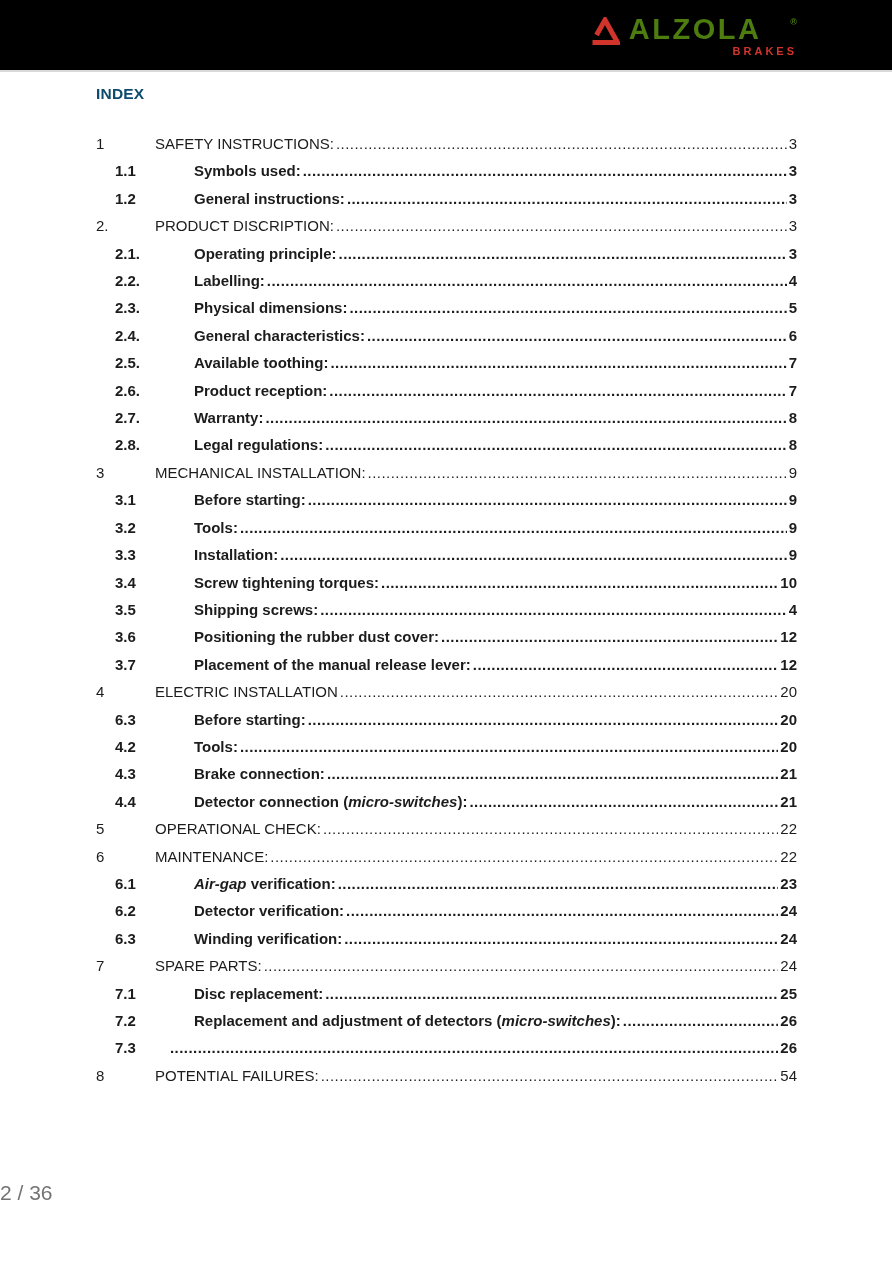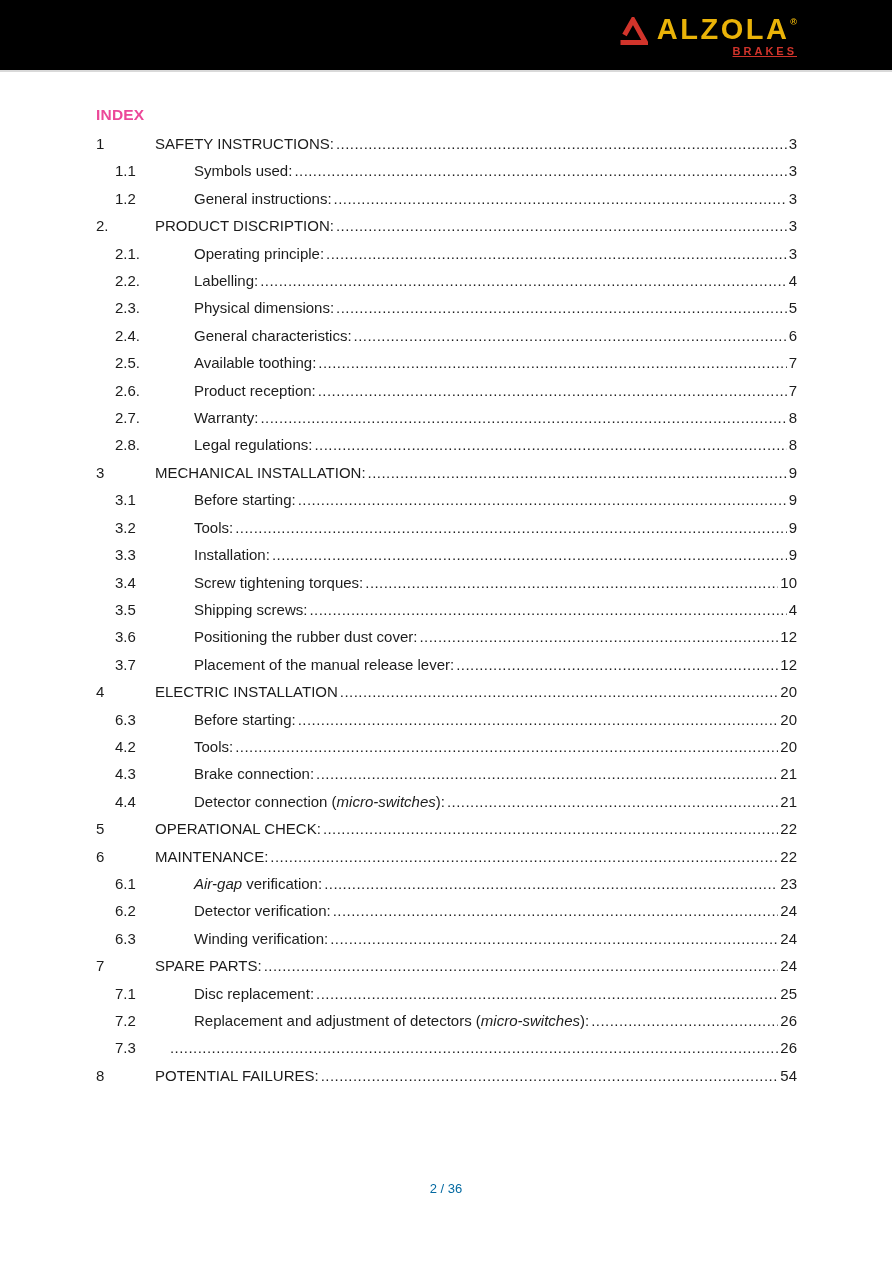--- a/index.html
+++ b/index.html
@@ -28,91 +28,90 @@
     display: flex;
     align-items: center;
   }
   .logo-triangle {
     width: 30px; height: 29px;
     margin: 0 9px 10px 0;
   }
   .brand-text { display: flex; flex-direction: column; align-items: flex-end; }
   .brand-row {
     display: flex; align-items: flex-start;
-    color: #eab308;
+    color: #4d7c0f;
     font-weight: bold;
     font-size: 29px;
     line-height: 27px;
     letter-spacing: 2.5px;
     white-space: nowrap;
+    gap: 28px;
   }
   .reg {
     font-size: 9px;
     line-height: 10px;
     letter-spacing: 0;
     margin-left: 1px;
     margin-top: 1px;
   }
   .brand-sub {
     font-size: 11px;
     font-weight: bold;
     letter-spacing: 3px;
     line-height: 12px;
     margin-top: 2px;
     white-space: nowrap;
-    text-decoration: underline;
   }
 
   
   .index-title {
     position: absolute;
-    left: 96px; top: 106px;
+    left: 96px; top: 85px;
     font-size: 15.5px;
     font-weight: bold;
-    color: #ec4899;
+    color: #0c4a6e;
     letter-spacing: 0.2px;
   }
 
   
   .toc {
     position: absolute;
     left: 96px; top: 134px;
     right: 95px;
   }
   .toc-row {
     display: flex;
     align-items: baseline;
     height: 27.42px;
     font-size: 15px;
     line-height: 19px;
     color: #1c1c1c;
   }
   .toc-num { flex: 0 0 auto; white-space: nowrap; }
   .lvl1 .toc-num { width: 33px; }
-  .lvl2 { padding-left: 19px; }
+  .lvl2 { padding-left: 19px; font-weight: bold; }
   .lvl2 .toc-num { width: 53px; }
   .toc-title { flex: 0 0 auto; white-space: nowrap; margin-left: 26px; }
   .dots {
     flex: 1 1 auto;
     min-width: 0;
     overflow: hidden;
     white-space: nowrap;
     letter-spacing: 0.45px;
     margin-left: 2px;
   }
   .toc-page { flex: 0 0 auto; text-align: right; padding-left: 2px; white-space: nowrap; }
 
   
   .footer {
     position: absolute;
     top: 1181px; left: 0;
     width: 892px;
-    text-align: center;
-    font-size: 13px;
-    color: #0369a1;
+    font-size: 21px;
+    color: #737373;
   }
 </style>
 </head>
 <body>
 
 <div class="header">
   <div class="logo">
     <svg class="logo-triangle" viewBox="0 0 60 56" xmlns="http://www.w3.org/2000/svg">
       <path d="M13 35 L30 5 L55 50 L5 50" fill="none" stroke="#d1342b" stroke-width="10" stroke-linejoin="miter" stroke-linecap="butt"></path>
     </svg>

